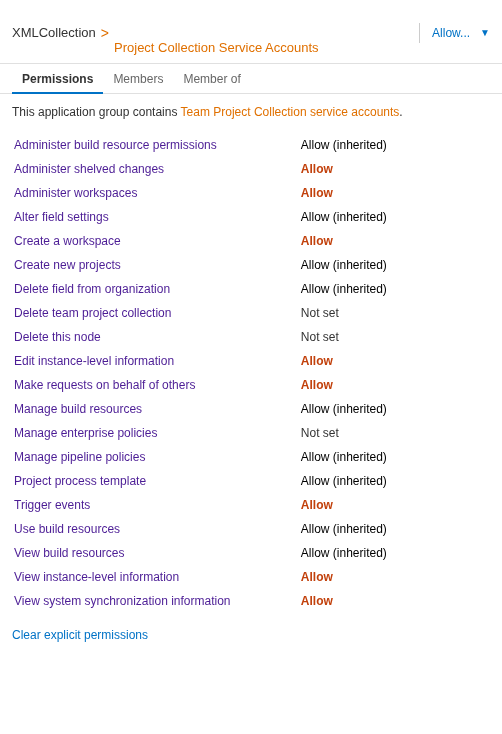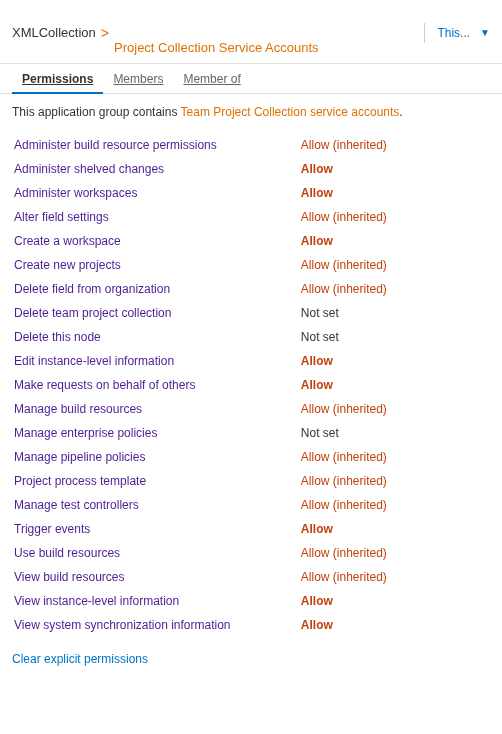--- a/index.html
+++ b/index.html
@@ -67,21 +67,20 @@
       border-bottom: 1px solid #e0e0e0;
       gap: 0;
     }
     .tab {
       padding: 8px 10px 6px 10px;
       font-size: 12px;
       cursor: pointer;
       color: #666;
       border-bottom: 2px solid transparent;
       margin-bottom: -1px;
-      text-decoration: underline;
     }
     .tab.active {
       color: #333;
       font-weight: 600;
       border-bottom: 2px solid #0072c6;
     }
 
     .content {
       padding: 10px 12px;
     }
@@ -111,21 +110,21 @@
       font-size: 12px;
       cursor: pointer;
       width: 60%;
     }
     .perm-value {
       font-size: 12px;
       color: #333;
       width: 40%;
     }
     .perm-value.allow-inherited {
-      color: #c2410c;
+      color: #000000;
     }
     .perm-value.allow {
       color: #c2410c;
       font-weight: bold;
     }
     .perm-value.not-set {
       color: #333;
     }
 
     .clear-link {
@@ -144,21 +143,21 @@
 
 <div>
   <div class="header">
     <div class="breadcrumb">
       <span class="breadcrumb-item">XMLCollection</span>
       <span class="breadcrumb-sep"> &gt; </span>
       <span class="breadcrumb-current">Project Collection Service Accounts</span>
     </div>
     <div class="header-divider"></div>
     <div class="header-actions">
-      <button class="edit-btn">This...</button>
+      <button class="edit-btn">Allow...</button>
       <span class="dropdown-arrow">▼</span>
     </div>
   </div>
 </div>
 
 <div class="tabs">
   <div class="tab active">Permissions</div>
   <div class="tab">Members</div>
   <div class="tab">Member of</div>
 </div>
@@ -224,24 +223,20 @@
         </tr>
         <tr>
           <td class="perm-name">Manage pipeline policies</td>
           <td class="perm-value allow-inherited">Allow (inherited)</td>
         </tr>
         <tr>
           <td class="perm-name">Project process template</td>
           <td class="perm-value allow-inherited">Allow (inherited)</td>
         </tr>
         <tr>
-          <td class="perm-name">Manage test controllers</td>
-          <td class="perm-value allow-inherited">Allow (inherited)</td>
-        </tr>
-        <tr>
           <td class="perm-name">Trigger events</td>
           <td class="perm-value allow">Allow</td>
         </tr>
         <tr>
           <td class="perm-name">Use build resources</td>
           <td class="perm-value allow-inherited">Allow (inherited)</td>
         </tr>
         <tr>
           <td class="perm-name">View build resources</td>
           <td class="perm-value allow-inherited">Allow (inherited)</td>

